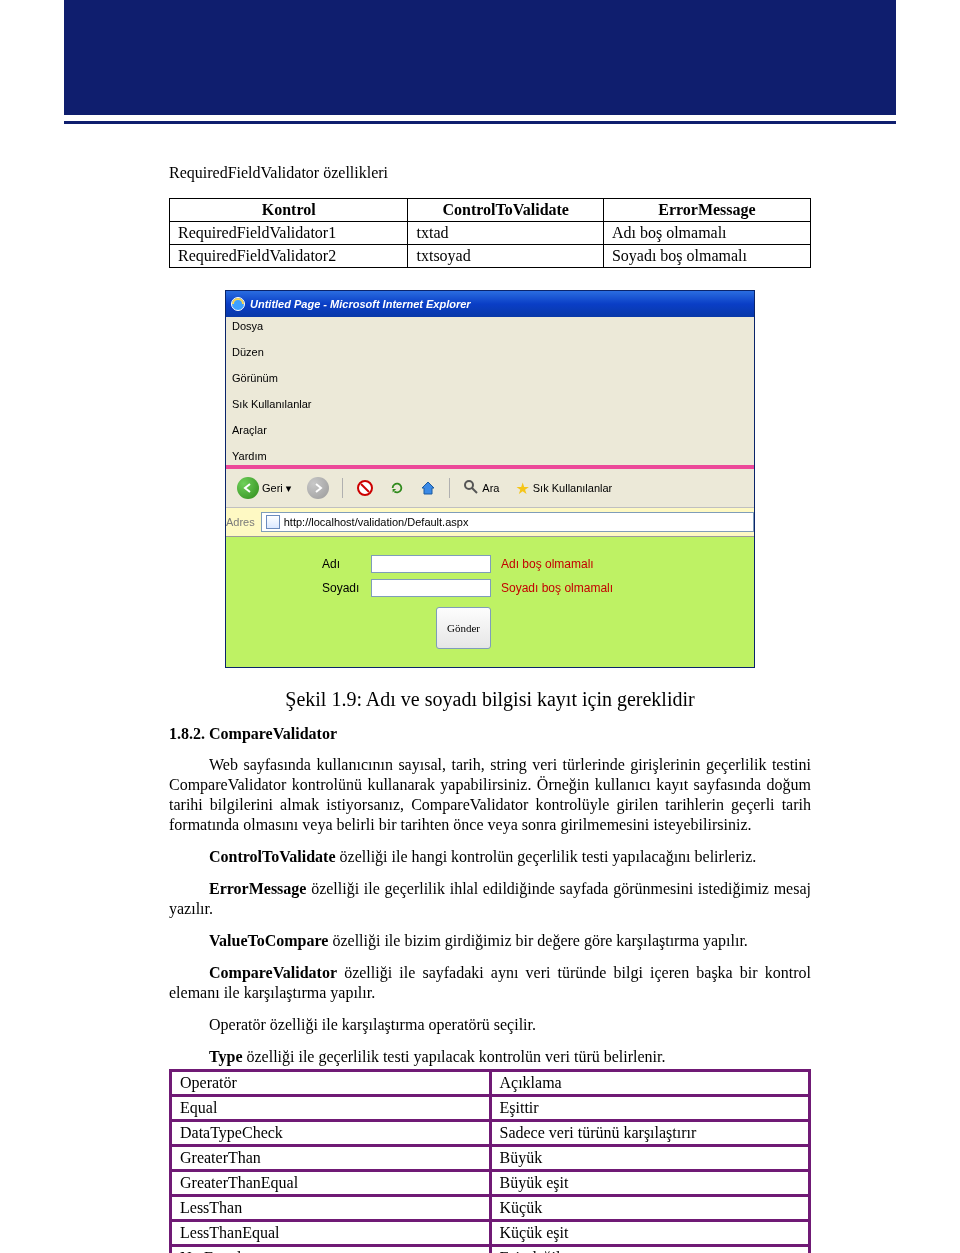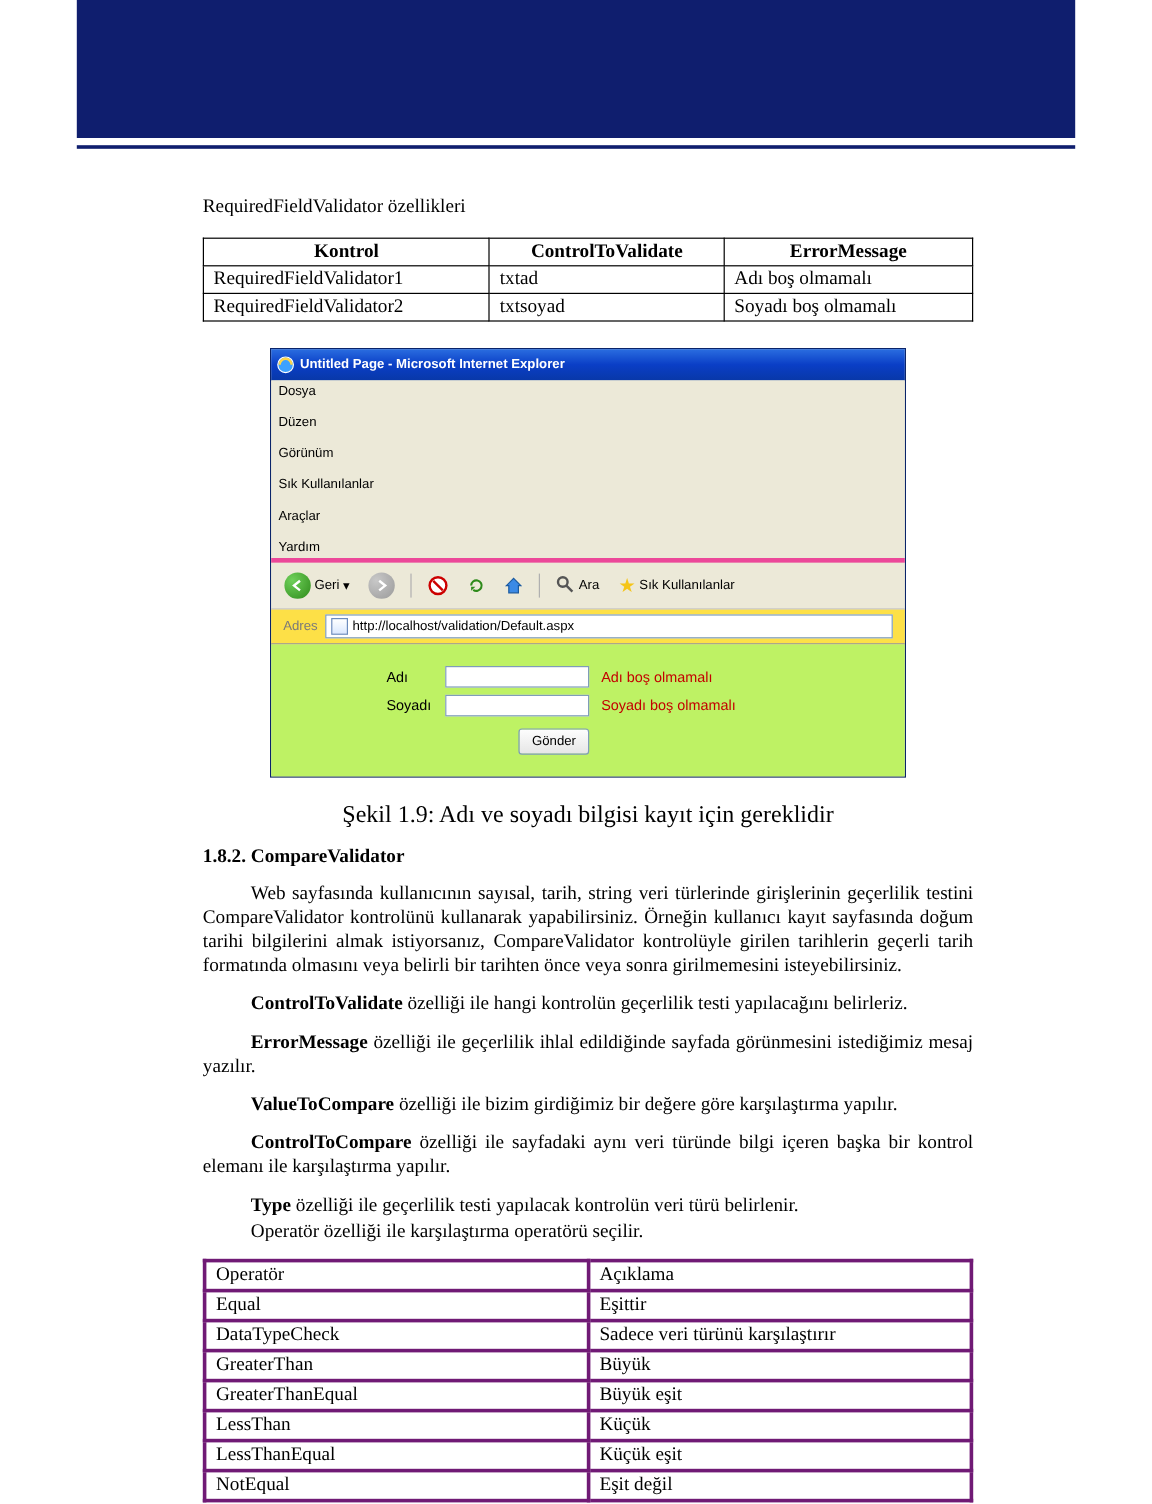--- a/index.html
+++ b/index.html
@@ -8,40 +8,40 @@
   .header-band { height: 115px; background: #0f1e6e; }
   .header-gap { height: 6px; background: #fff; }
   .header-line { height: 3px; background: #0f1e6e; margin-bottom: 40px; }
   .content { padding: 0 85px 0 105px; }
   .section-title { font-size: 16px; margin-bottom: 16px; }
   table.tbl { border-collapse: collapse; width: 100%; margin-bottom: 22px; }
   table.tbl td { border: 1px solid #000; padding: 2px 8px; font-size: 16px; vertical-align: top; }
   table.tbl .hdr { font-weight: bold; text-align: center; }
   .screenshot-wrap { display: flex; justify-content: center; margin: 0 0 20px 0; }
   .browser { width: 530px; border: 1px solid #0a246a; background: #ece9d8; font-family: Tahoma, Arial, sans-serif; font-size: 11px; color: #000; }
-  .titlebar { height: 26px; background: linear-gradient(to bottom,#2a6de0 0%,#0a3ec6 50%,#0838a8 100%); color: #fff; display: flex; align-items: center; padding: 0 4px; gap: 4px; font-weight:bold; }
+  .titlebar { height: 26px; background: linear-gradient(to bottom,#2a6de0 0%,#0a3ec6 50%,#0838a8 100%); color: #fff; display: flex; align-items: center; padding: 0 4px; gap: 4px; font-weight:bold;font-style:italic; }
   .titlebar .ie-icon { width: 16px; height: 16px; display: inline-flex; align-items:center; justify-content:center; }
   .menubar { background: #ece9d8; padding: 3px 6px; display: flex; gap: 14px; border-bottom: 4px solid #ec4899; flex-direction: column; }
   .menubar span { color: #000; }
   .toolbar { background: #ece9d8; padding: 5px 6px; display: flex; align-items: center; gap: 6px; border-bottom: 1px solid #c0c0c0; }
   .tool-btn { display: inline-flex; align-items: center; gap: 3px; padding: 2px 4px; border: 1px solid transparent; border-radius: 3px; }
   .tool-sep { width: 1px; height: 20px; background: #b0b0b0; margin: 0 2px; }
   .circle-icon { width: 22px; height: 22px; border-radius: 50%; display: inline-flex; align-items: center; justify-content: center; color: #fff; font-size:14px; }
   .back { background: radial-gradient(circle at 30% 30%, #6fd05a, #2e8a1a); }
   .fwd { background: radial-gradient(circle at 30% 30%, #c8c8c8, #9a9a9a); }
-  .addressbar { background: #fde047; padding: 4px 10px; display: flex; align-items: center; gap: 6px; border-bottom:1px solid #9a9a9a;}
+  .addressbar { background: #fef9c3; padding: 4px 0; display: flex; align-items: center; gap: 6px; border-bottom:1px solid #9a9a9a;}
   .addressbar .addr-label { color: #7a7a7a; }
   .addr-input { flex: 1; display: flex; align-items: center; gap: 4px; background: #fff; border: 1px solid #7f9db9; padding: 2px 4px; height: 20px; }
   .page-area { background: #bef264; padding: 18px 0 18px 0; }
   .form-grid { display: grid; grid-template-columns: 90px 55px 130px 180px; row-gap: 6px; align-items: center; font-size: 12px; }
   .form-grid .lbl { text-align: left; padding-left: 6px; }
   .form-grid input[type=text] { width: 120px; height: 18px; border: 1px solid #7f9db9; font-family: Tahoma; font-size: 11px; }
   .form-grid .err { color: #c30000; font-size: 12px; }
   .btn-row { grid-column: 3 / 4; display: flex; justify-content: flex-end; padding-right: 10px; margin-top: 4px;}
-  .btn { background: linear-gradient(#fdfdfd,#e6e6e6); border: 1px solid #7f9db9; border-radius: 3px; padding: 4px 10px; font-family: Liberation Sans, sans-serif; font-size: 11px; margin-left: 40px; }
+  .btn { background: linear-gradient(#fdfdfd,#e6e6e6); border: 1px solid #7f9db9; border-radius: 3px; padding: 14px 10px; font-family: Liberation Serif, serif; font-size: 11px; margin-left: 40px; }
   .caption { text-align: center; font-size: 20px; margin: 8px 0 14px; }
   .subheading { font-weight: bold; font-size: 16px; margin: 8px 0 12px; }
   .para { font-size: 16px; margin: 12px 0; text-align: justify; line-height: 1.25; }
   .indent { text-indent: 40px; }
   table.tbl2 { border-collapse: collapse; width: 100%; margin-top: 2px; }
   table.tbl2 td { border: 3px solid #701a75; padding: 2px 8px; font-size: 16px; width: 50%; vertical-align: top;}
   .page-num { text-align: center; font-size: 16px; margin-top: 20px; }
   .star-icon { color: #f5c518; font-size: 16px; }
   .mag-icon svg { width: 16px; height: 16px; }
   .ref-icon { width:14px; height:14px; }
@@ -180,24 +180,24 @@
     <div class="subheading">1.8.2. CompareValidator</div>
 
     <p class="para indent">Web sayfasında kullanıcının sayısal, tarih, string veri türlerinde girişlerinin geçerlilik testini CompareValidator kontrolünü kullanarak yapabilirsiniz. Örneğin kullanıcı kayıt sayfasında doğum tarihi bilgilerini almak istiyorsanız, CompareValidator kontrolüyle girilen tarihlerin geçerli tarih formatında olmasını veya belirli bir tarihten önce veya sonra girilmemesini isteyebilirsiniz.</p>
 
     <p class="para indent"><b>ControlToValidate</b><span> özelliği ile hangi kontrolün geçerlilik testi yapılacağını belirleriz.</span></p>
 
     <p class="para indent"><b>ErrorMessage</b><span> özelliği ile geçerlilik ihlal edildiğinde sayfada görünmesini istediğimiz mesaj yazılır.</span></p>
 
     <p class="para indent"><b>ValueToCompare</b><span> özelliği ile bizim girdiğimiz bir değere göre karşılaştırma yapılır.</span></p>
 
-    <p class="para indent"><b>ControlToCompare</b><span> özelliği ile sayfadaki aynı veri türünde bilgi içeren başka bir kontrol elemanı ile karşılaştırma yapılır.</span></p>
-
+    <p class="para indent"><b>CompareValidator</b><span> özelliği ile sayfadaki aynı veri türünde bilgi içeren başka bir kontrol elemanı ile karşılaştırma yapılır.</span></p>
+
+    <p class="para indent" style="margin-top:0;">Operatör özelliği ile karşılaştırma operatörü seçilir.</p>
     <p class="para indent" style="margin-bottom:2px;"><b>Type</b><span> özelliği ile geçerlilik testi yapılacak kontrolün veri türü belirlenir.</span></p>
-    <p class="para indent" style="margin-top:0;">Operatör özelliği ile karşılaştırma operatörü seçilir.</p>
 
     <table class="tbl2">
       <tbody>
           <tr>
         <td>Operatör</td>
         <td>Açıklama</td>
       </tr>
       <tr>
             <td>Equal</td>
             <td>Eşittir</td>

